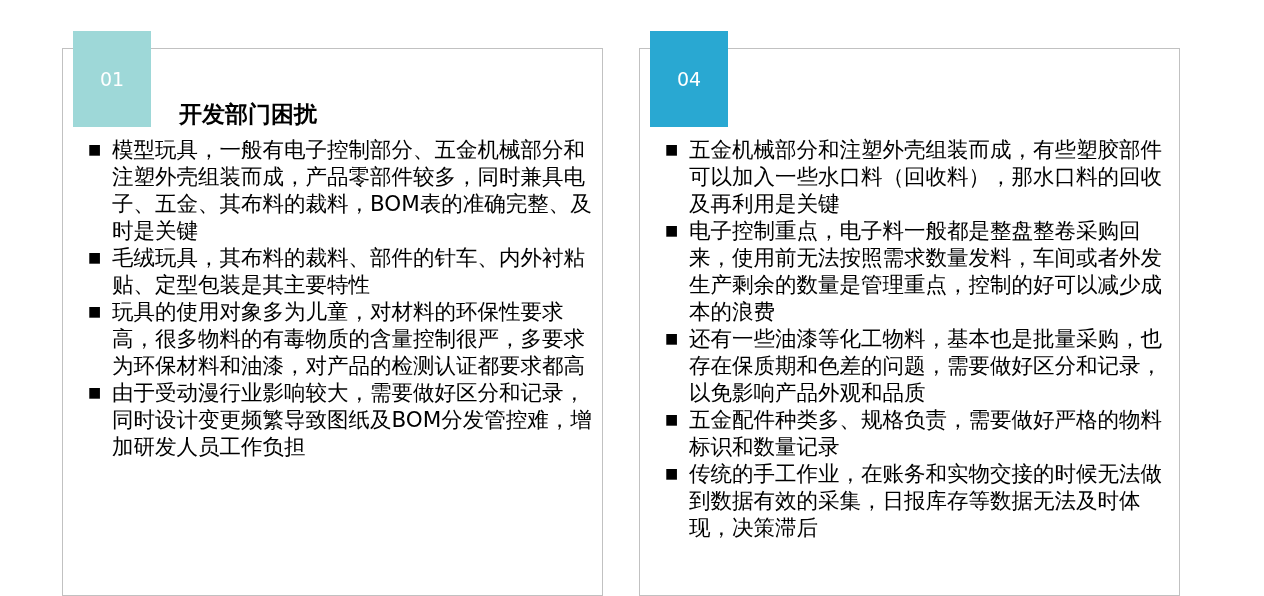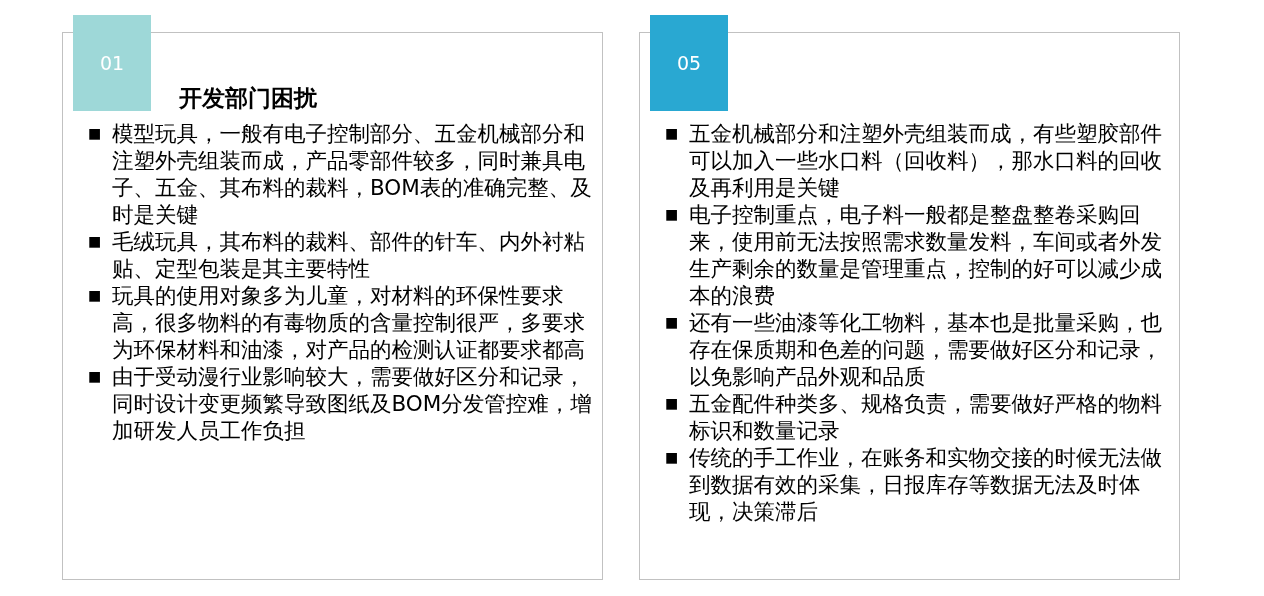--- a/index.html
+++ b/index.html
@@ -7,21 +7,21 @@
     width: 1264px;
     height: 596px;
     background: #ffffff;
     position: relative;
     font-family: "DejaVu Sans", "Liberation Sans", sans-serif;
     overflow: hidden;
   }
   .slide { position: absolute; inset: 0; }
   .panel {
     position: absolute;
-    top: 32px;
+    top: 48px;
     width: 541px;
     height: 548px;
     background: #ffffff;
     border: 1px solid #c1c1c1;
     box-sizing: border-box;
   }
   .panel-left  { left: 62px; }
   .panel-right { left: 639px; }
   .badge {
     position: absolute;
@@ -92,21 +92,21 @@
         <span>玩具的使用对象多为儿童，对材料的环保性要求高，很多物料的有毒物质的含量控制很严，多要求为环保材料和油漆，对产品的检测认证都要求都高</span>
       </li>
       <li>
         <span class="marker">■</span>
         <span>由于受动漫行业影响较大，需要做好区分和记录，同时设计变更频繁导致图纸及BOM分发管控难，增加研发人员工作负担</span>
       </li>
     </ul>
   </section>
 
   <section class="panel panel-right">
-    <div class="badge" style="background: rgb(41, 168, 210);">05</div>
+    <div class="badge" style="background: rgb(41, 168, 210);">04</div>
     <ul class="bullets">
       <li>
         <span class="marker">■</span>
         <span>五金机械部分和注塑外壳组装而成，有些塑胶部件可以加入一些水口料（回收料），那水口料的回收及再利用是关键</span>
       </li>
       <li>
         <span class="marker">■</span>
         <span>电子控制重点，电子料一般都是整盘整卷采购回来，使用前无法按照需求数量发料，车间或者外发生产剩余的数量是管理重点，控制的好可以减少成本的浪费</span>
       </li>
       <li>

